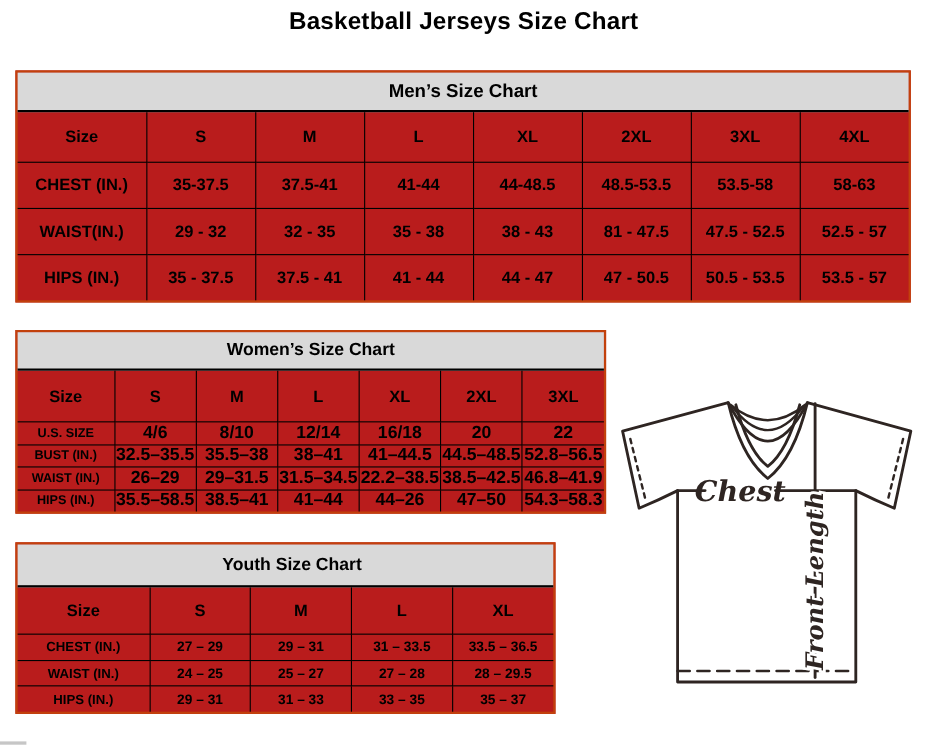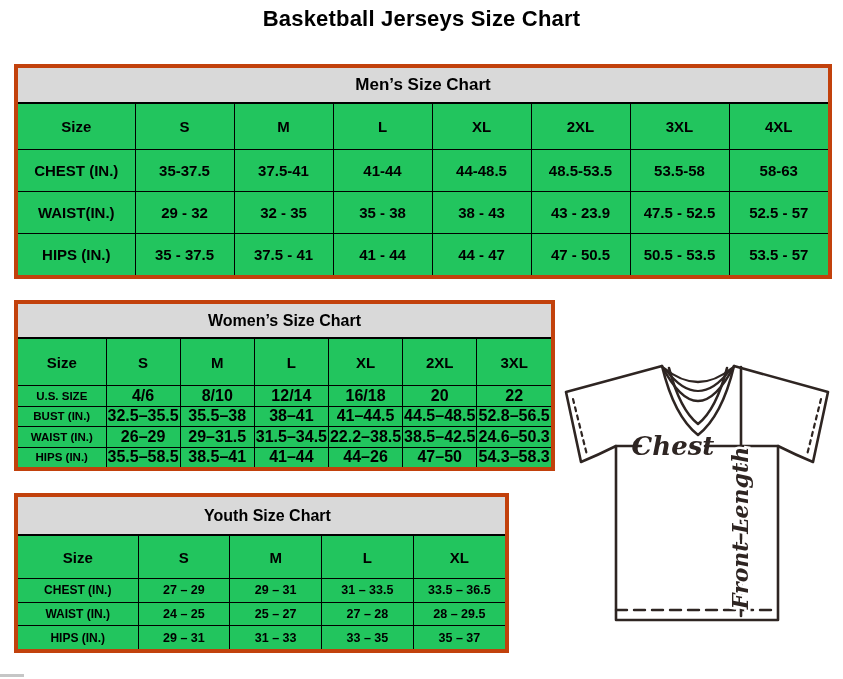--- a/index.html
+++ b/index.html
@@ -4,21 +4,21 @@
 <style>
   html,body{margin:0;padding:0;background:#fff;}
   .canvas{
     position:relative;width:843px;height:679px;background:#fff;overflow:hidden;
     font-family:"Liberation Sans",sans-serif;color:#000;
   }
   .page-title{
     position:absolute;top:6px;left:0;width:100%;text-align:center;
     font-size:22px;font-weight:bold;letter-spacing:.2px;
   }
-  .chart{position:absolute;border:4px solid #c2410c;background:#22c55e;}
+  .chart{position:absolute;border:2px solid #c2410c;background:#b91c1c;}
   .chart .band{
     background:#d9d9d9;border-bottom:2px solid #000;display:flex;
     align-items:center;justify-content:center;font-weight:bold;
   }
   .chart table{border-collapse:collapse;width:100%;table-layout:fixed;}
   .chart th,.chart td{
     border:1.5px solid #000;text-align:center;vertical-align:middle;
     font-weight:bold;padding:0;overflow:hidden;white-space:nowrap;
   }
   .chart tr>*:first-child{border-left:none;}
@@ -95,21 +95,21 @@
             <td>48.5-53.5</td>
             <td>53.5-58</td>
             <td>58-63</td>
           </tr>
           <tr>
             <th>WAIST(IN.)</th>
             <td>29 - 32</td>
             <td>32 - 35</td>
             <td>35 - 38</td>
             <td>38 - 43</td>
-            <td>43 - 23.9</td>
+            <td>81 - 47.5</td>
             <td>47.5 - 52.5</td>
             <td>52.5 - 57</td>
           </tr>
           <tr>
             <th>HIPS (IN.)</th>
             <td>35 - 37.5</td>
             <td>37.5 - 41</td>
             <td>41 - 44</td>
             <td>44 - 47</td>
             <td>47 - 50.5</td>
@@ -162,21 +162,21 @@
             <td>44.5–48.5</td>
             <td>52.8–56.5</td>
           </tr>
           <tr>
             <th>WAIST (IN.)</th>
             <td>26–29</td>
             <td>29–31.5</td>
             <td>31.5–34.5</td>
             <td>22.2–38.5</td>
             <td>38.5–42.5</td>
-            <td>24.6–50.3</td>
+            <td>46.8–41.9</td>
           </tr>
           <tr>
             <th>HIPS (IN.)</th>
             <td>35.5–58.5</td>
             <td>38.5–41</td>
             <td>41–44</td>
             <td>44–26</td>
             <td>47–50</td>
             <td>54.3–58.3</td>
           </tr>

